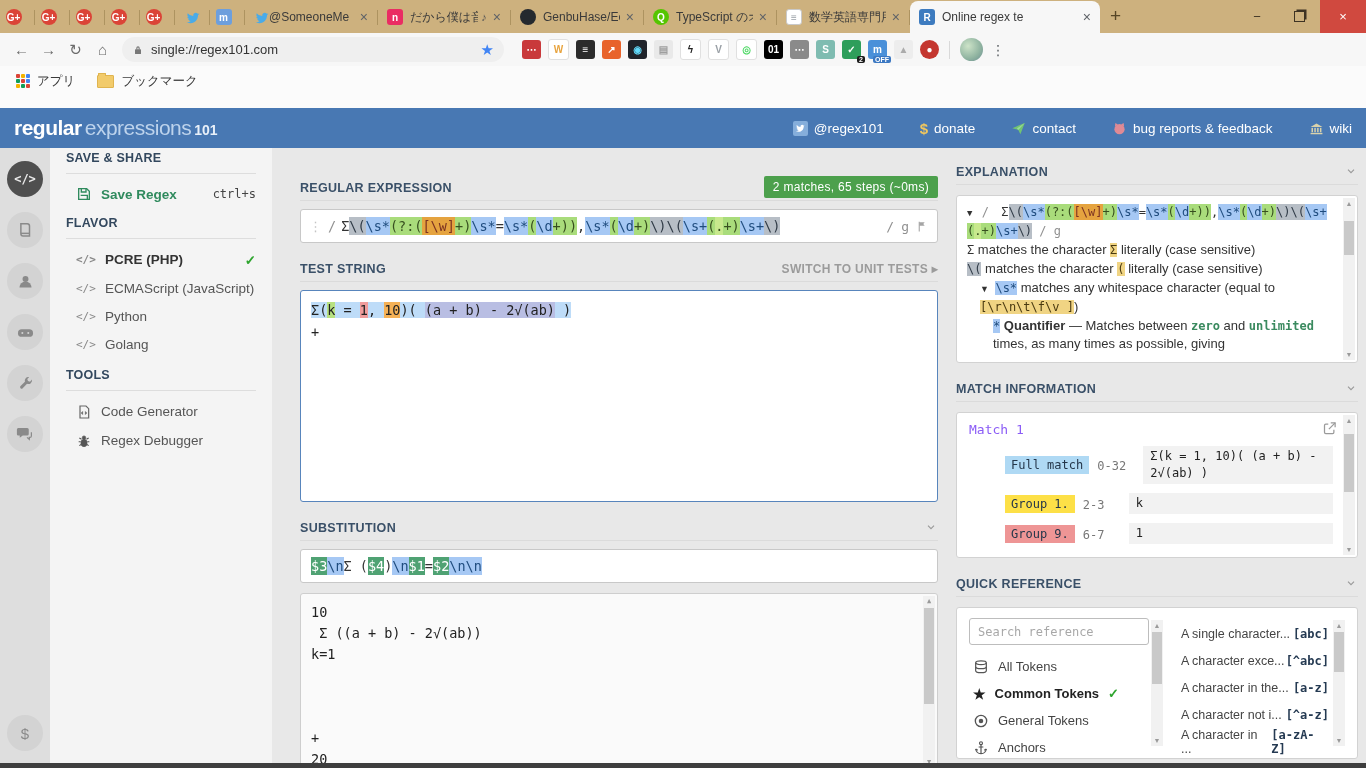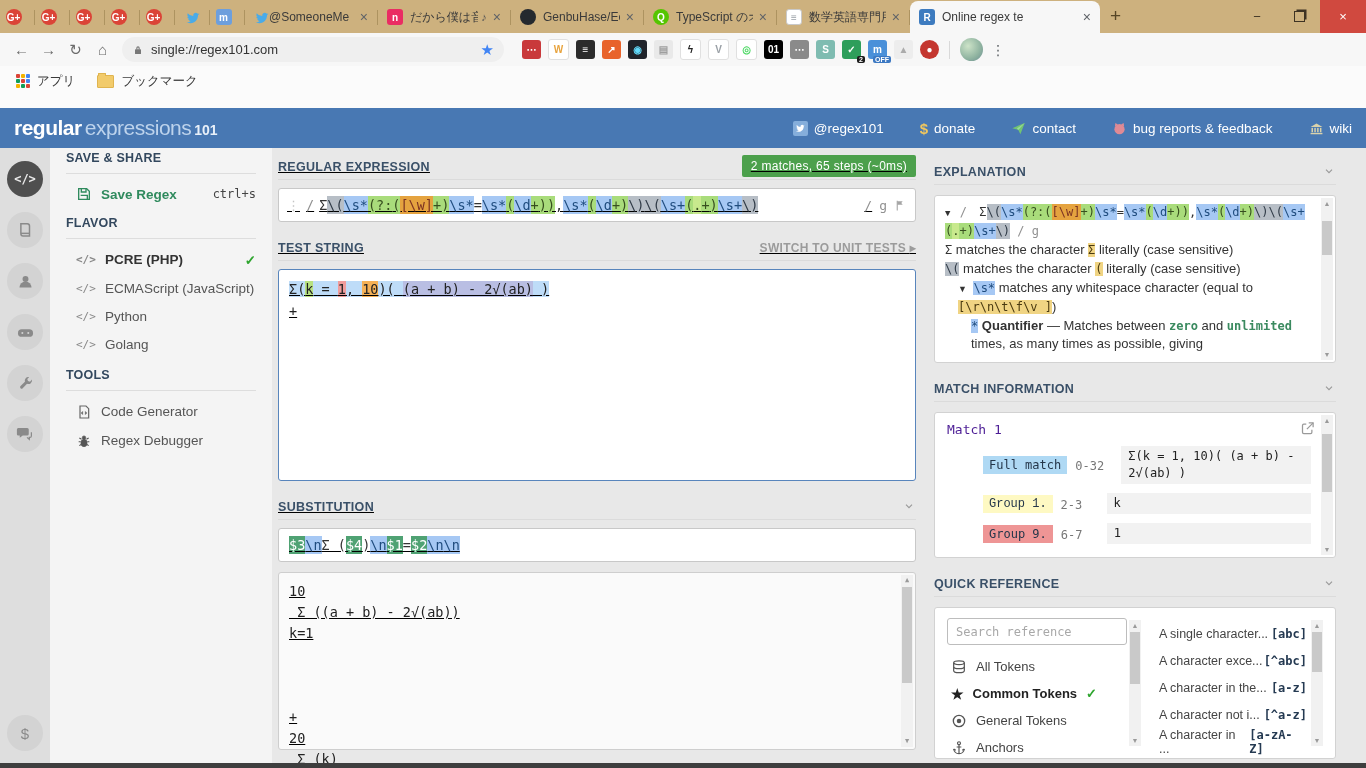--- a/index.html
+++ b/index.html
@@ -62,21 +62,21 @@
 
   .sidebar{width:222px;background:#F4F4F4;padding:3px 16px;box-sizing:border-box;flex:none;}
   .side-h{font-size:12.5px;font-weight:bold;color:#33485E;border-bottom:1px solid #DDD;padding-bottom:8px;letter-spacing:.2px;}
   .side-save{display:flex;align-items:center;gap:9px;padding:12px 0 14px 10px;color:#2F8A5D;font-weight:bold;font-size:13.5px;}
   .side-save .sc{margin-left:auto;font-size:12px;color:#444;font-weight:normal;}
   .side-item{display:flex;align-items:center;gap:9px;padding:6.5px 0 6.5px 10px;color:#555;font-size:13.5px;}
   .side-item .pfx{font-size:11px;color:#888;}
   .side-item.sel{font-weight:bold;color:#333;}
   .side-item .chk{margin-left:auto;color:#2FA52F;font-weight:bold;}
 
-  .center{width:638px;margin-left:6px;padding-top:7px;flex:none;text-decoration:underline;}
+  .center{width:638px;margin-left:28px;padding-top:28px;flex:none;}
   .colhead{display:flex;justify-content:space-between;align-items:flex-end;border-bottom:1px solid #DBDBDB;padding-bottom:5px;color:#3A5068;font-weight:bold;font-size:12.5px;letter-spacing:.3px;height:19px;}
   .badge-green{background:#4CA04C;color:#fff;font-size:12px;font-weight:normal;padding:4px 9px;border-radius:2px;position:relative;top:3px;}
   .switchlbl{color:#9B9B9B;font-size:12px;font-weight:bold;}
   .chev{color:#999;}
 
   .regexbox{margin-top:8px;height:34px;background:#fff;border:1px solid #C8C8C8;border-radius:3px;display:flex;align-items:center;font-size:13.5px;padding:0 8px;color:#333;box-sizing:border-box;}
   .drag{color:#C4C4C4;font-size:13px;margin-right:6px;}
   .delim{color:#909090;margin-right:5px;}
   .tk{padding:1px 0;}
   .tk-plain{color:#333;}
@@ -110,26 +110,26 @@
 
   #explBody{height:150px;padding:8px 22px 8px 10px;font-size:13px;color:#333;overflow:hidden;}
   .exline{line-height:17.5px;font-size:12px;word-break:break-all;}
   .exentry{line-height:18px;margin-top:1px;}
   .exentry .em{font-size:12px;}
   .hl{background:#F0D483;color:#4A3A10;}
   .gc{color:#3A8A5F;font-weight:bold;font-size:12px;}
   .arrow{color:#333;font-size:9px;margin-right:4px;}
 
   #matchCard{height:146px;padding:9px 24px 9px 12px;}
-  .match-title{font-size:13px;color:#4c1d95;}
+  .match-title{font-size:13px;color:#8b5cf6;}
   .exp-icon{position:absolute;top:8px;right:20px;color:#9A9A9A;}
   .mrow{display:flex;margin-top:9px;font-size:12px;align-items:center;margin-left:36px;}
   .mlabel{padding:2px 6px;margin-right:8px;white-space:nowrap;color:#24364A;}
   .lbl-full{background:#AFD9F4;}
-  .lbl-g1{background:#fef9c3;font-family:Liberation Mono, monospace;}
+  .lbl-g1{background:#fde047;}
   .lbl-g2{background:#EE9595;}
   .mrange{width:46px;color:#777;padding-top:2px;flex:none;}
   .mval{flex:1;background:#F2F2F2;padding:2px 7px;color:#222;line-height:17px;}
 
   #qrCard{height:152px;padding:10px 10px 10px 12px;display:flex;}
   .qr-left{width:196px;position:relative;padding-right:16px;box-sizing:border-box;flex:none;}
   .qr-search{width:100%;height:27px;border:1px solid #BDBDBD;border-radius:3px;font-family:"DejaVu Sans Mono",monospace;font-size:12px;padding:0 8px;box-sizing:border-box;color:#333;outline:none;}
   .qr-search::placeholder{color:#A8A8A8;}
   .qrcat{display:flex;align-items:center;gap:9px;height:27px;color:#444;font-size:13px;padding-left:4px;}
   .qrcat.sel{font-weight:bold;color:#222;}

